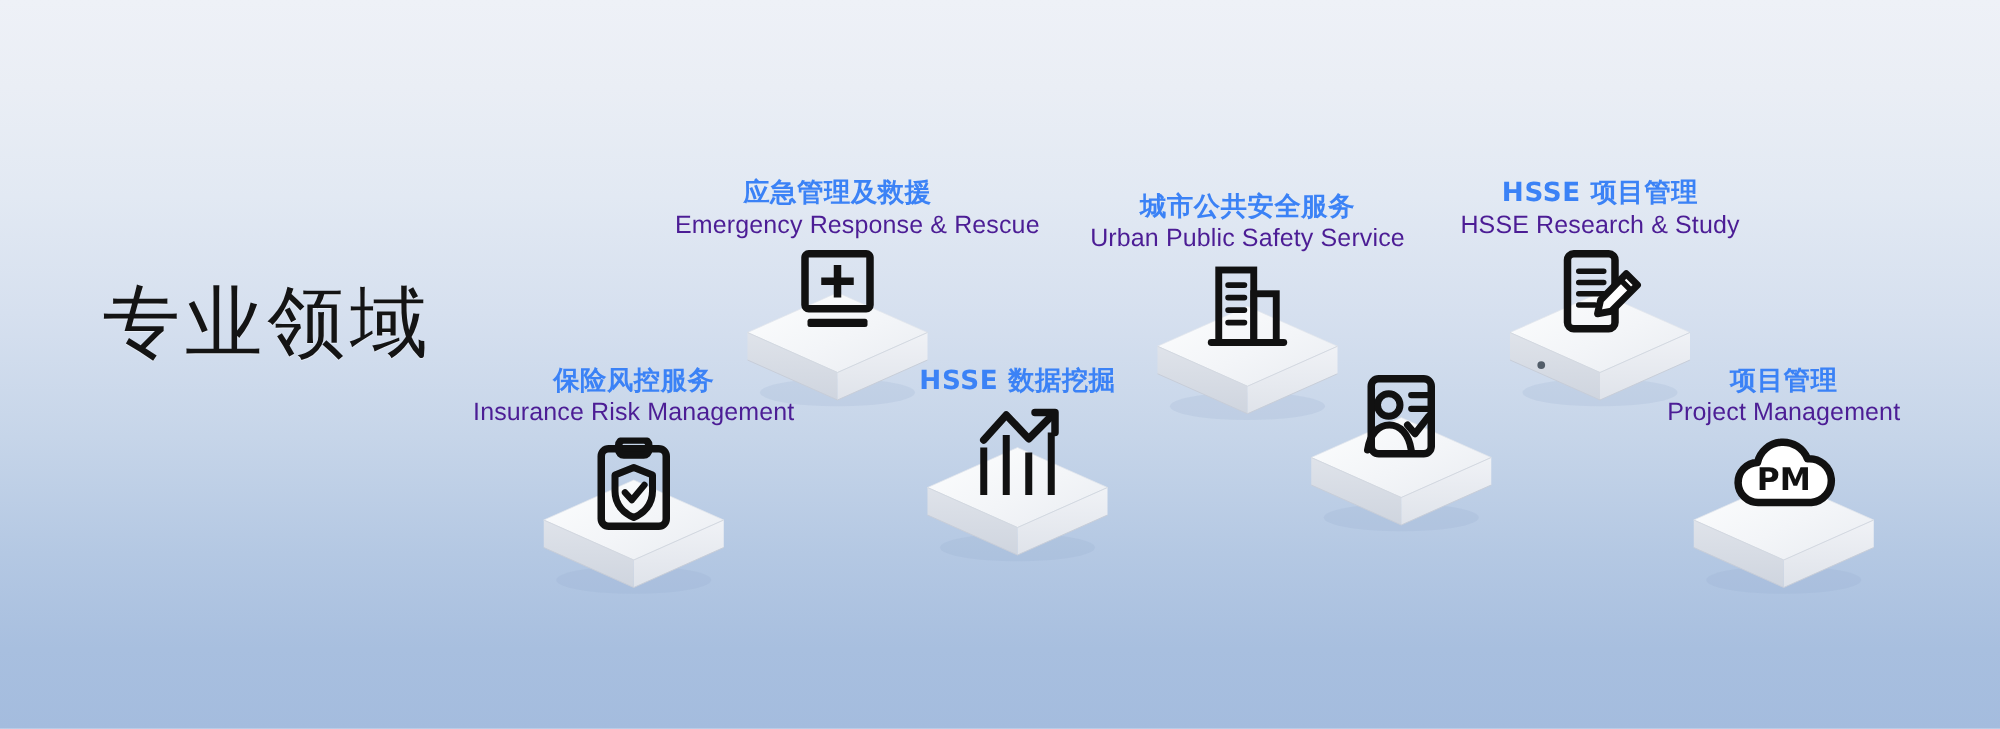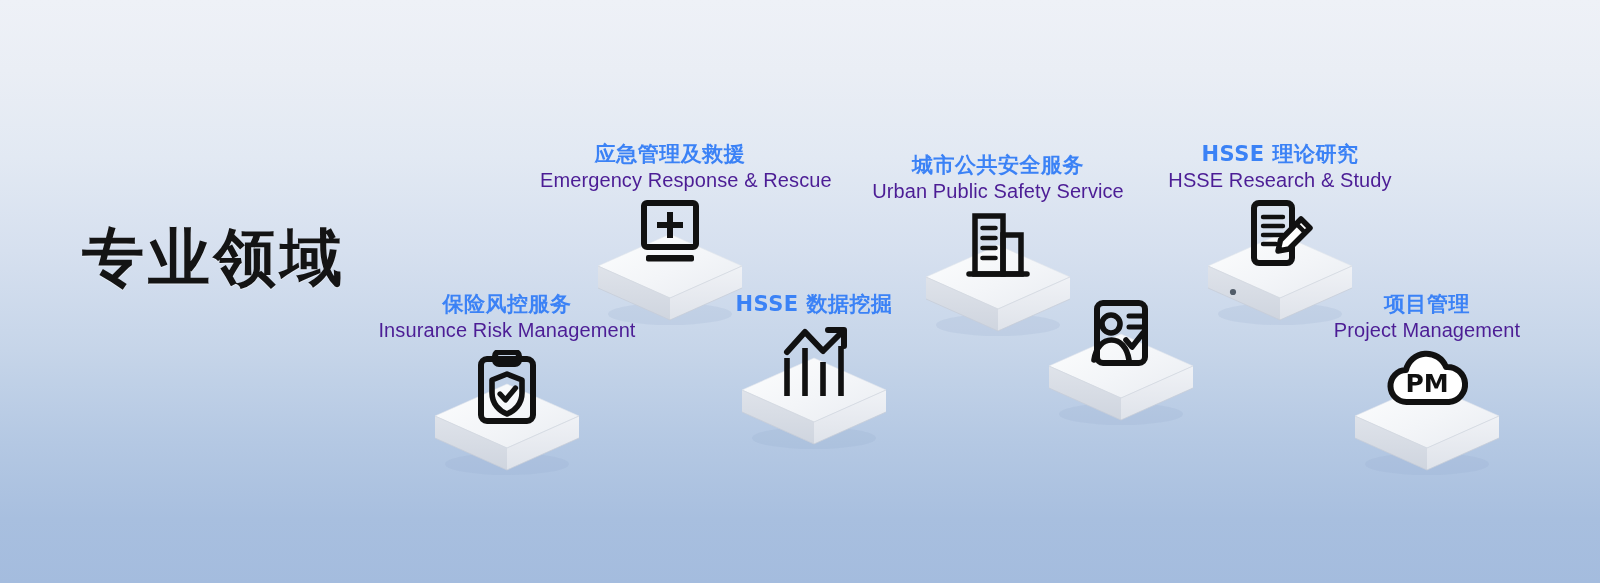--- a/index.html
+++ b/index.html
@@ -17,21 +17,21 @@
        #a4bcde 100%);
     position:relative;
   }
 
   
   #page-title {
     position:absolute;
     left:82px;
     top:227px;
     font-size:62px;
-    font-weight:bold;
+    font-weight:normal;
     letter-spacing:4px;
     color:#141414;
     line-height:1;
     font-family:"DejaVu Sans","Liberation Sans",sans-serif;
     text-shadow:0 1px 0 rgba(255,255,255,.45);
   }
 
   
   .item { position:absolute; width:260px; }
   .labels { text-align:center; width:100%; }
@@ -168,21 +168,21 @@
       <rect x="10" y="5" width="28" height="58" fill="none" stroke="#111" stroke-width="5.5"></rect>
       <rect x="38" y="24" width="18" height="39" fill="none" stroke="#111" stroke-width="5.5"></rect>
       <path d="M17.5 17 h13 M17.5 27 h13 M17.5 37 h13 M17.5 47 h13" stroke="#111" stroke-width="4.6" stroke-linecap="round"></path>
       <path d="M4 63 h58" stroke="#111" stroke-width="5.5" stroke-linecap="round"></path>
     </svg>
       </div>
     </div>
     </div>
     <div class="item" style="left: 1150px; top: 142px;">
     <div class="labels">
-      <div class="cn">HSSE 理论研究</div>
+      <div class="cn">HSSE 项目管理</div>
       <div class="en">HSSE Research &amp; Study</div>
     </div>
     <div class="stage">
       <div class="platform">
         
   <svg width="150" height="96" viewBox="0 0 150 96">
     <defs>
       <linearGradient id="ptd" x1="0" y1="0" x2="1" y2="1">
         <stop offset="0%" stop-color="#fdfefe"></stop>
         <stop offset="55%" stop-color="#f3f5f8"></stop>

